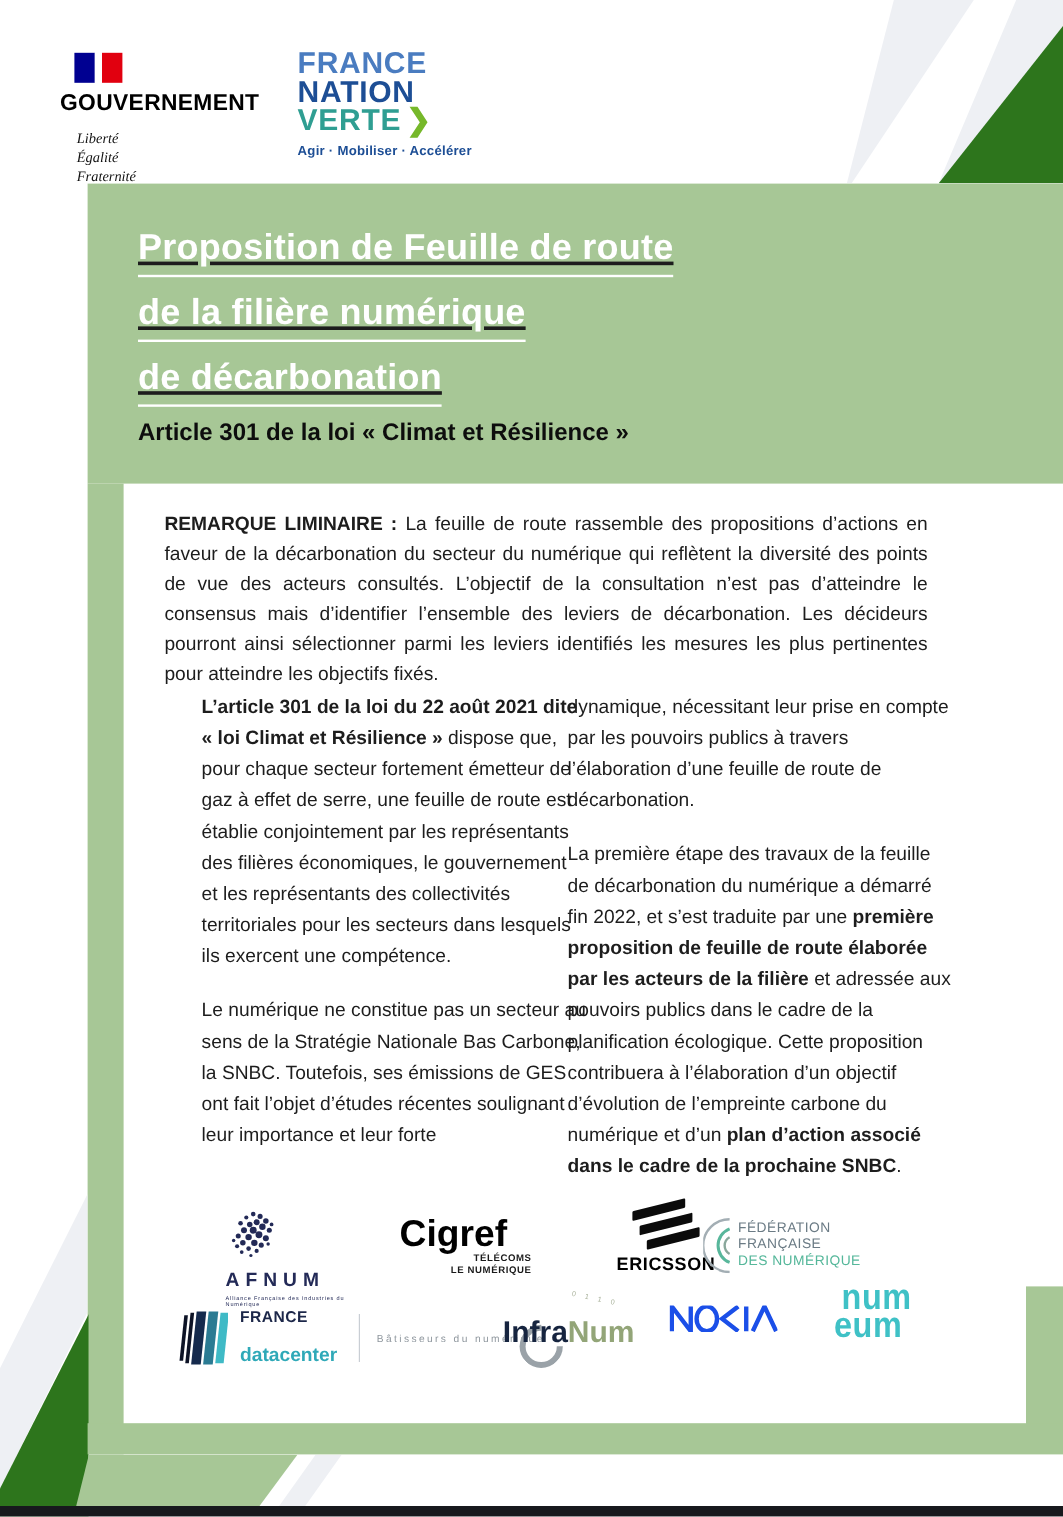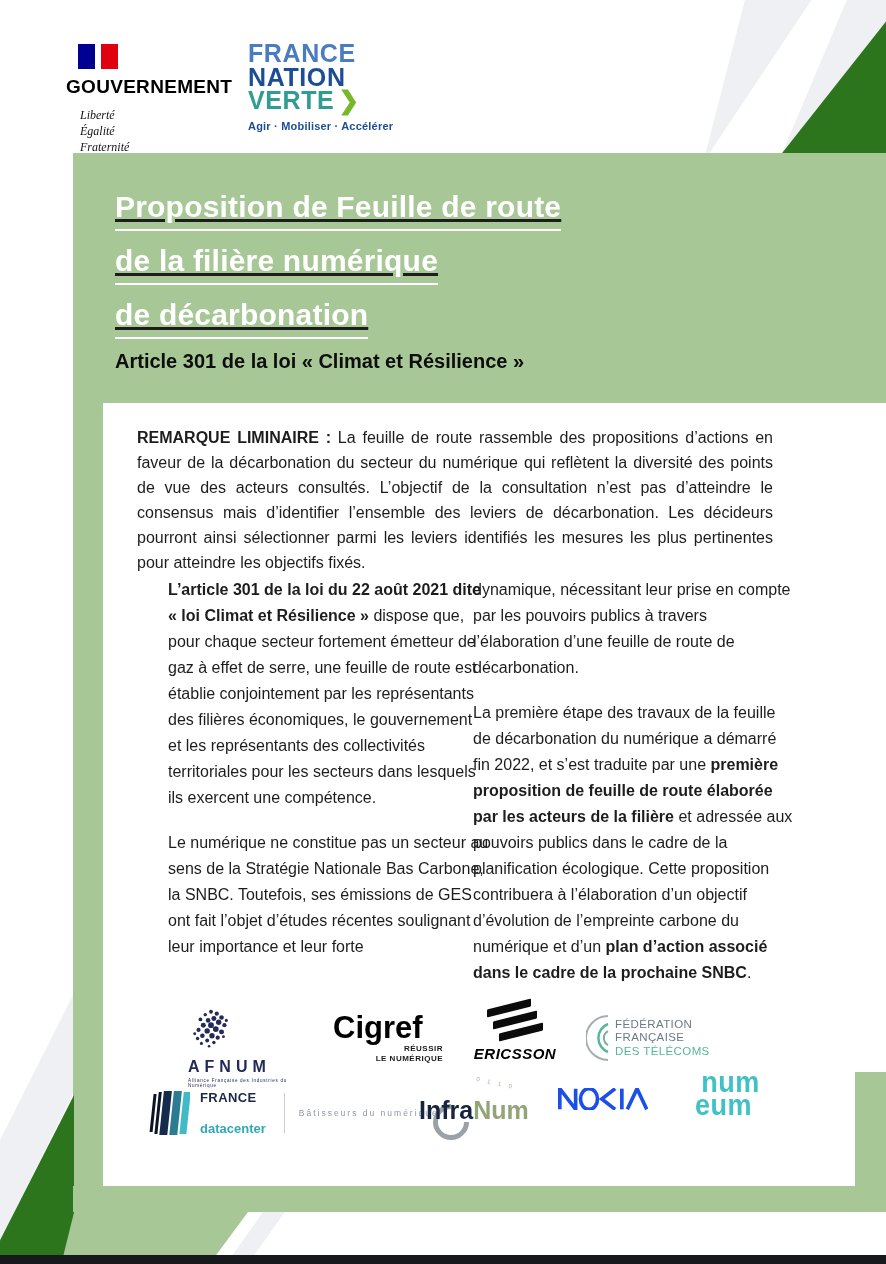--- a/index.html
+++ b/index.html
@@ -28,21 +28,21 @@
            clip-path:polygon(100% 14%,100% 100%,47% 100%);}
   .deco-bl-gray{left:0;top:995px;width:73px;height:246px;background:var(--gray);
            clip-path:polygon(100% 0,100% 40%,0 100%,0 59%);}
   .deco-bl-green{left:0;top:1095px;width:74px;height:169px;background:var(--dg);
            clip-path:polygon(100% 0,100% 100%,0 100%,0 86%);}
   .bottom-bar{left:0;top:1255px;width:886px;height:9px;background:#17191d;z-index:4;}
   .footer-date{left:645px;top:1184px;font-size:30px;font-weight:700;color:#53575d;
            letter-spacing:3px;z-index:2;}
 
   
-  .gov{left:66px;top:44px;}
+  .gov{left:50px;top:44px;}
   .flag{display:flex;width:40px;height:25px;margin-left:12px;}
   .flag .b{width:17px;background:#000091;}
   .flag .w{width:6px;background:#fff;}
   .flag .r{width:17px;background:#e1000f;}
   .gov-name{margin-top:7px;font-size:19px;font-weight:800;letter-spacing:0.3px;color:#000;}
   .motto{margin-top:9px;margin-left:14px;font-family:"Liberation Serif",serif;font-style:italic;
          font-size:12px;line-height:1.35;color:#111;}
   .fnv{left:248px;top:42px;}
   .fnv-line{font-size:25px;font-weight:800;line-height:0.94;letter-spacing:0.6px;}
   .fnv-france{color:#4a7cc0;} .fnv-nation{color:#1d4e95;} .fnv-verte{color:#2f9e92;display:inline-block;}
@@ -64,33 +64,33 @@
   b{font-weight:700;}
 
   
   .afnum{left:188px;top:1006px;width:118px;}
   .afnum-name{font-size:16px;font-weight:600;letter-spacing:5px;color:#232a57;margin-top:2px;}
   .afnum-tag{font-size:4.6px;letter-spacing:0.7px;color:#232a57;margin-top:2px;}
   .cigref{left:333px;top:1012px;width:110px;}
   .cigref-name{font-size:31px;font-weight:700;color:#000;line-height:1;}
   .cigref-sub{font-size:8px;font-weight:700;color:#1a1a1a;letter-spacing:0.5px;line-height:1.3;
               text-align:right;margin-top:1px;}
-  .eri{left:463px;top:1004px;width:104px;font-style:italic;}
+  .eri{left:503px;top:1004px;width:104px;}
   .eri-icon{width:56px;margin:0 auto;}
   .eri-bar{width:44px;height:8px;background:#0b0b0b;border-radius:1px;transform:skewY(-14deg);}
   .eri-bar:nth-child(2){margin-left:6px;margin-top:4px;}
   .eri-bar:nth-child(3){margin-left:12px;margin-top:4px;}
   .eri-name{font-size:15px;font-weight:800;letter-spacing:0.5px;text-align:center;margin-top:9px;color:#000;}
   .fft{left:586px;top:1015px;display:flex;gap:5px;align-items:center;}
   .fft-lines{font-size:11.5px;font-weight:500;letter-spacing:0.4px;line-height:1.18;color:#6b7b85;}
   .fft-green{color:#55b79a;}
   .fdc{left:148px;top:1090px;display:flex;align-items:center;}
   .fdc-text{margin-left:10px;}
   .fdc-l1{font-size:13px;font-weight:800;color:#1c2749;letter-spacing:0.4px;}
-  .fdc-l2{font-size:13px;font-weight:700;color:#2fa9b8;margin-top:16px;}
+  .fdc-l2{font-size:16px;font-weight:700;color:#2fa9b8;margin-top:16px;}
   .fdc-div{width:1px;height:40px;background:#c9ced4;margin:0 14px 0 18px;}
   .fdc-tag{font-size:8.5px;letter-spacing:2px;color:#8f979e;}
   .infranum{left:419px;top:1084px;width:108px;}
   .inf-bin{position:absolute;top:-4px;right:12px;font-size:6px;color:#a9b29b;letter-spacing:3px;
            transform:rotate(12deg);}
   .inf-circle{position:absolute;left:14px;top:20px;width:26px;height:26px;border:5px solid #9aa2a8;
            border-top-color:transparent;border-radius:50%;transform:rotate(45deg);}
   .inf-name{position:relative;font-size:25px;font-weight:700;margin-top:12px;}
   .inf-a{color:#16243f;} .inf-b{color:#93a578;}
   .nokia{left:558px;top:1088px;}
@@ -191,21 +191,21 @@
           <circle cx="37" cy="32" r="1.5"></circle>
       </g>
     </svg>
     <div class="afnum-name">AFNUM</div>
     <div class="afnum-tag">Alliance Française des Industries du Numérique</div>
   </div>
 
   <div class="abs cigref">
     <div class="cigref-name">Cigref</div>
     <div class="cigref-sub">
-      <div>RÉUSSIR</div>
+      <div>TÉLÉCOMS</div>
       <div>LE NUMÉRIQUE</div>
     </div>
   </div>
 
   <div class="abs eri">
     <div class="eri-icon">
       <div class="eri-bar"></div>
         <div class="eri-bar"></div>
         <div class="eri-bar"></div>
     </div>
@@ -214,21 +214,21 @@
 
   <div class="abs fft">
     <svg width="24" height="46" viewBox="0 0 24 46">
       <path d="M22,1 A22,22 0 0 0 22,45" stroke="#a3aeb4" stroke-width="2" fill="none"></path>
       <path d="M22,9 A15,15 0 0 0 22,37" stroke="#58b79b" stroke-width="2.5" fill="none"></path>
       <path d="M22,16 A8,8 0 0 0 22,30" stroke="#8aa89c" stroke-width="2" fill="none"></path>
     </svg>
     <div class="fft-lines">
       <div>FÉDÉRATION</div>
       <div>FRANÇAISE</div>
-      <div class="fft-green">DES TÉLÉCOMS</div>
+      <div class="fft-green">DES NUMÉRIQUE</div>
     </div>
   </div>
 
   <div class="abs fdc">
     <svg width="42" height="46" viewBox="0 0 42 46">
       <g transform="skewX(-6)">
         <rect x="6" y="4" width="3" height="38" fill="#0d1326"></rect>
         <rect x="11" y="2" width="3" height="42" fill="#0d1326"></rect>
         <rect x="16" y="1" width="8" height="44" fill="#152a4d"></rect>
         <rect x="26" y="1" width="8" height="44" fill="#2b7b93"></rect>

